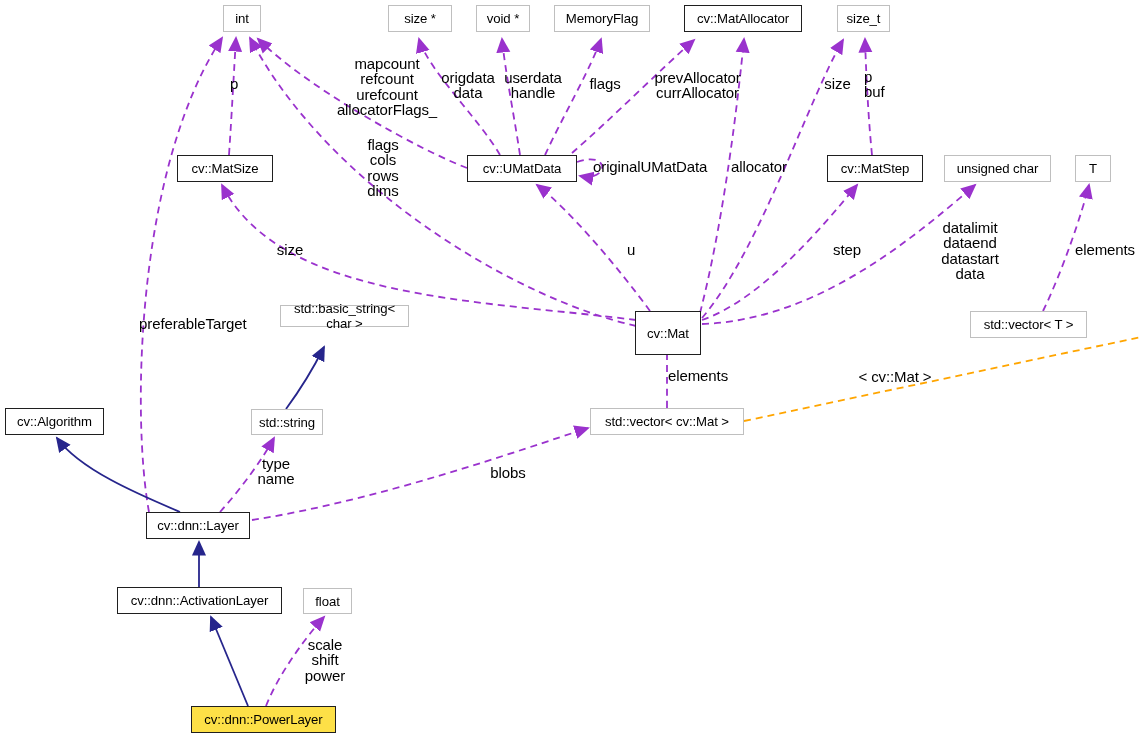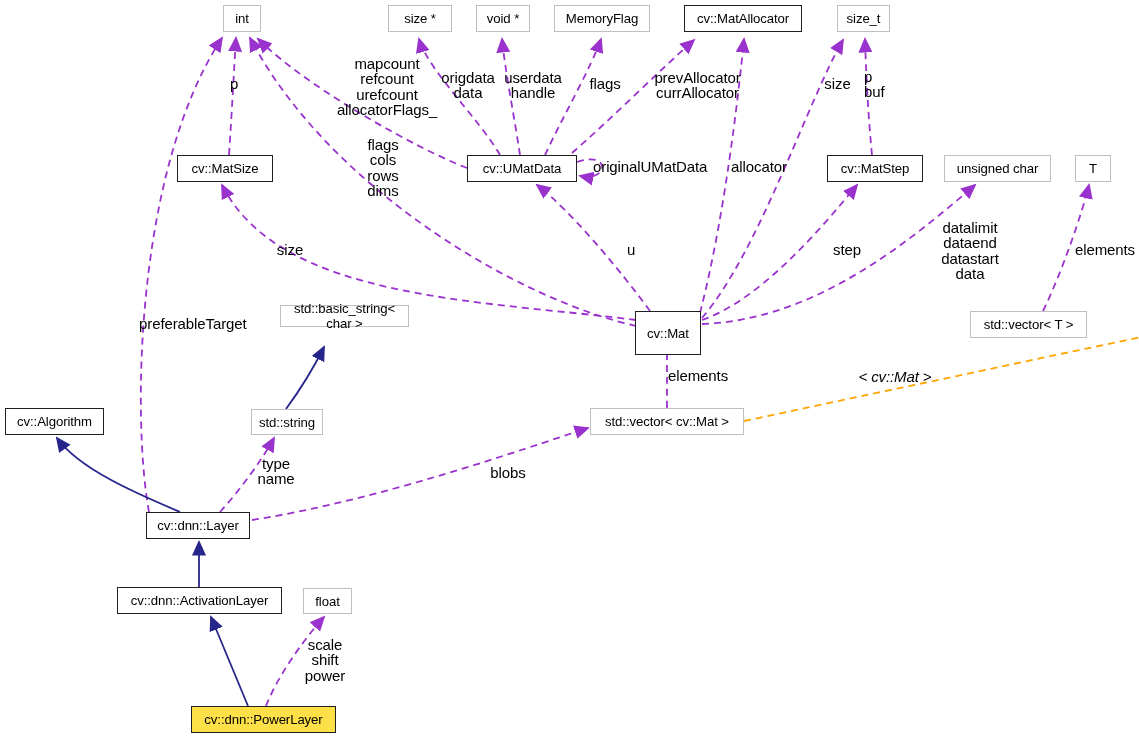--- a/index.html
+++ b/index.html
@@ -191,21 +191,21 @@
       <div class="elabel" style="left: 273px; top: 242px; width: 34px;">size</div>
       <div class="elabel" style="left: 623px; top: 242px; width: 16px;">u</div>
       <div class="elabel" style="left: 830px; top: 242px; width: 34px;">step</div>
       <div class="elabel" style="left: 934px; top: 220px; width: 72px;">datalimit
 dataend
 datastart
 data</div>
       <div class="elabel" style="left: 1073px; top: 242px; width: 64px;">elements</div>
       <div class="elabel left" style="left: 139px; top: 316px; width: 104px;">preferableTarget</div>
       <div class="elabel left" style="left: 668px; top: 368px; width: 64px;">elements</div>
-      <div class="elabel" style="left: 855px; top: 369px; width: 80px; font-style: italic;">&lt; cv::Mat &gt;</div>
+      <div class="elabel" style="left: 855px; top: 369px; width: 80px;">&lt; cv::Mat &gt;</div>
       <div class="elabel" style="left: 256px; top: 456px; width: 40px;">type
 name</div>
       <div class="elabel" style="left: 489px; top: 465px; width: 38px;">blobs</div>
       <div class="elabel" style="left: 302px; top: 637px; width: 46px;">scale
 shift
 power</div>
     </div>
 
 </div>
 

